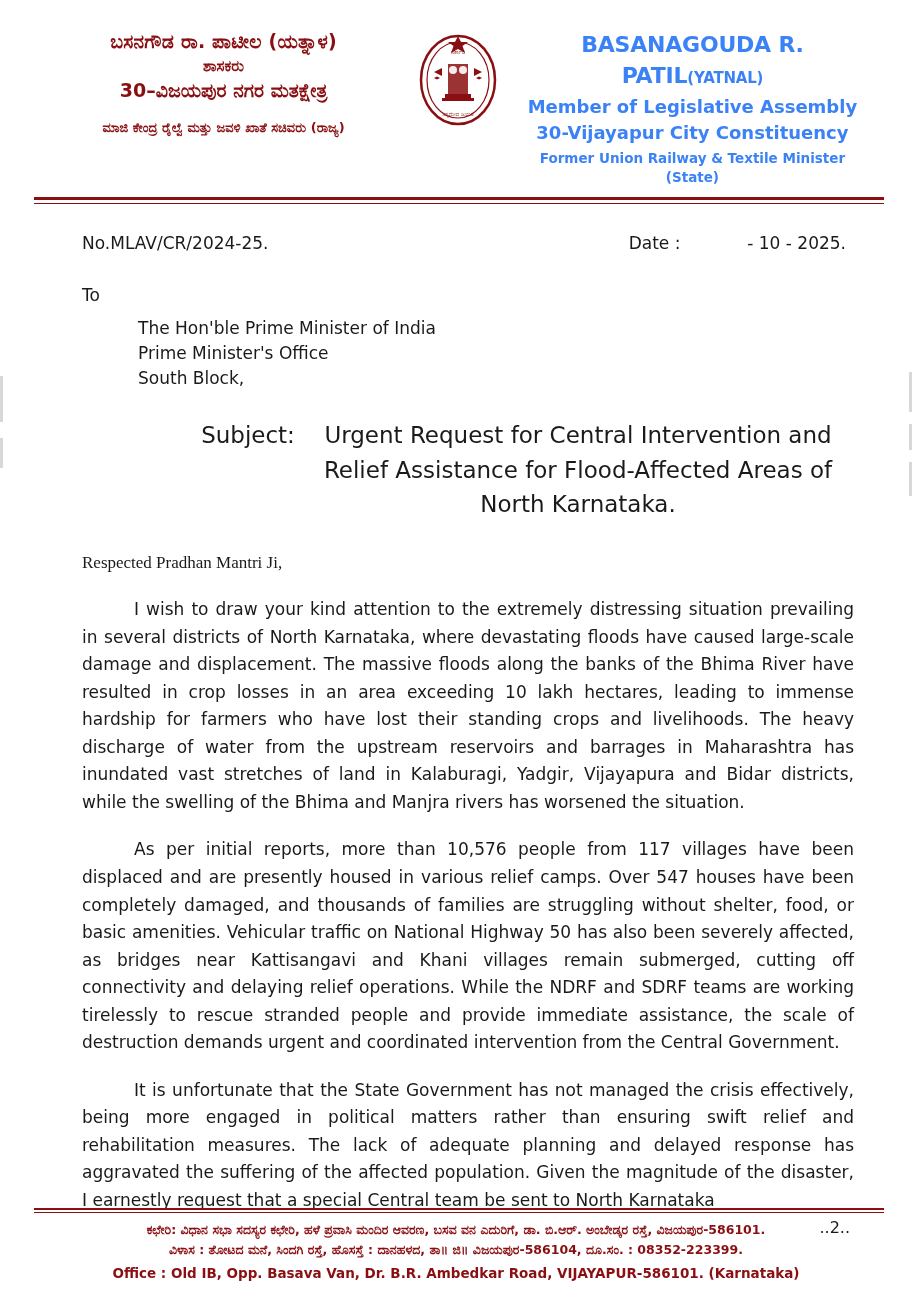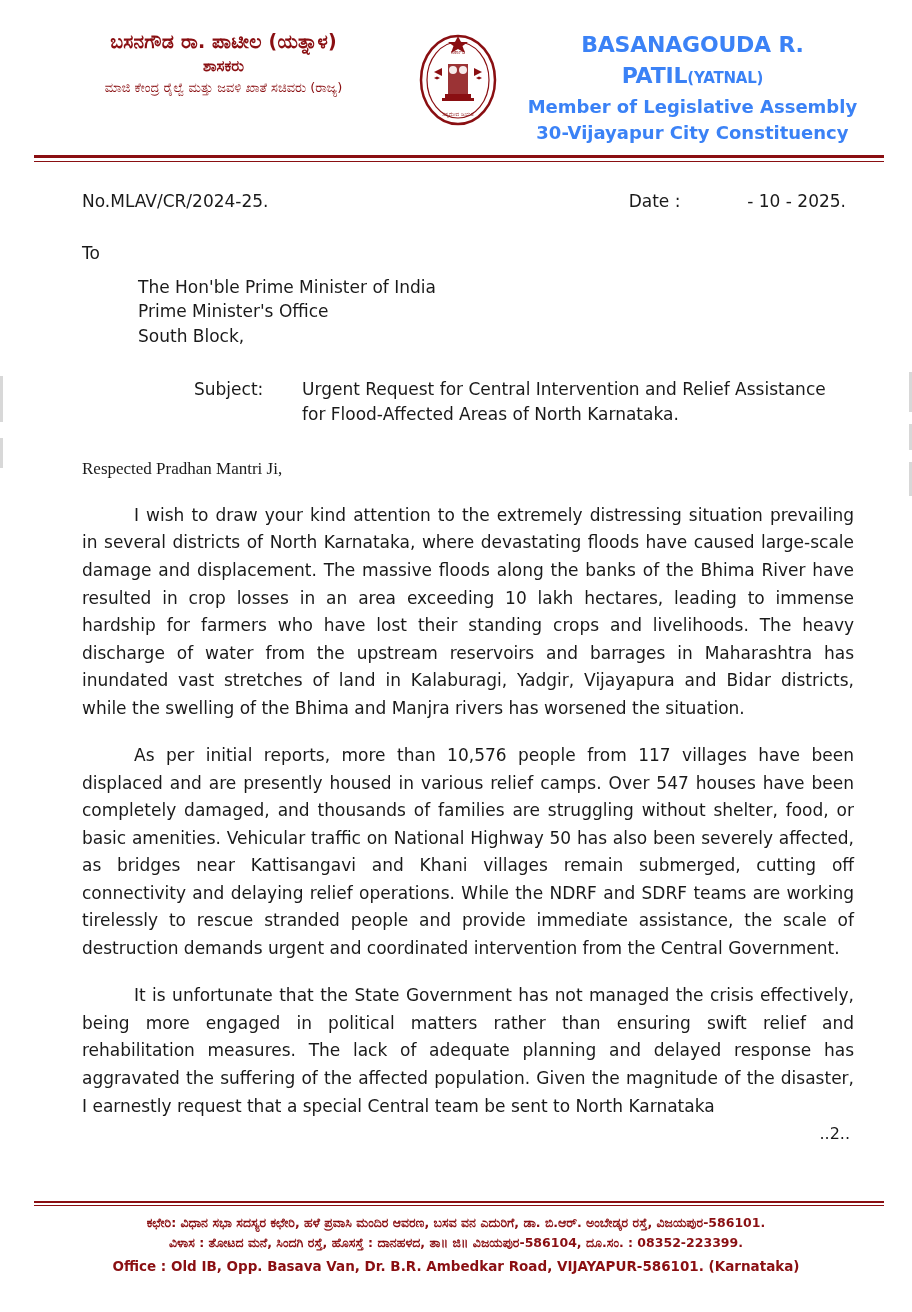--- a/index.html
+++ b/index.html
@@ -46,22 +46,22 @@
   .lh-left .kn2 {
     font-size: 15px;
     font-weight: bold;
   }
   .lh-left .kn3 {
     font-size: 19px;
     font-weight: bold;
   }
   .lh-left .kn4 {
     font-size: 13px;
-    font-weight: normal;
-    margin-top: 2px;
+    font-weight: bold;
+    margin-top: 14px;
   }
   .lh-center {
     width: 110px;
     display: flex;
     align-items: center;
     justify-content: center;
     padding-top: 6px;
   }
   .emblem {
     width: 92px;
@@ -139,22 +139,23 @@
   .addr .salutee {
     font-size: 22px;
     font-weight: bold;
     letter-spacing: 0.2px;
     margin-bottom: 5px;
   }
   .subject {
     margin-top: 28px;
     margin-left: 112px;
     display: flex;
-    font-size: 17px;
+    font-size: 23px;
     line-height: 1.5;
+    text-align: center;
   }
   .subject .sub-label {
     width: 108px;
     flex: none;
   }
   .subject .sub-text {
     flex: 1;
   }
   .respected {
     margin-top: 28px;
@@ -174,21 +175,21 @@
     font-size: 16px;
     margin-top: 2px;
     padding-right: 4px;
   }
 
   
   .footer {
     position: absolute;
     left: 0;
     right: 0;
-    bottom: 35px;
+    bottom: 28px;
     text-align: center;
     color: #8a0f12;
   }
   .footer .rule2 {
     margin: 0 28px 7px 34px;
     border-top: 2.5px solid #8a0f12;
     border-bottom: 1.2px solid #8a0f12;
     height: 2px;
   }
   .footer .kn-line {
@@ -219,20 +220,21 @@
   <div class="edge-mark" style="left:0; top:438px; height:30px;"></div>
   <div class="edge-mark" style="right:0; top:372px; height:40px;"></div>
   <div class="edge-mark" style="right:0; top:424px; height:26px;"></div>
   <div class="edge-mark" style="right:0; top:462px; height:34px;"></div>
 
   <div class="letterhead">
 
     <div class="lh-left">
       <div class="kn1">ಬಸನಗೌಡ ರಾ. ಪಾಟೀಲ (ಯತ್ನಾಳ)</div>
       <div class="kn2">ಶಾಸಕರು</div>
+      <div class="kn3">30–ವಿಜಯಪುರ ನಗರ ಮತಕ್ಷೇತ್ರ</div>
       <div class="kn4">ಮಾಜಿ ಕೇಂದ್ರ ರೈಲ್ವೆ ಮತ್ತು ಜವಳಿ ಖಾತೆ ಸಚಿವರು (ರಾಜ್ಯ)</div>
     </div>
 
     <div class="lh-center">
       <div class="emblem">
         <svg viewBox="0 0 92 100" width="92" height="100" aria-hidden="true">
           <ellipse cx="46" cy="52" rx="37" ry="44" fill="none" stroke="#8a0f12" stroke-width="2.5"></ellipse>
           <ellipse cx="46" cy="52" rx="31" ry="38" fill="none" stroke="#8a0f12" stroke-width="1.2"></ellipse>
           <path d="M46 8 L49 14 L56 14 L50.5 18 L53 25 L46 21 L39 25 L41.5 18 L36 14 L43 14 Z" fill="#8a0f12"></path>
           <text x="46" y="26" font-size="6" fill="#8a0f12" text-anchor="middle" font-family="DejaVu Sans, sans-serif">ಸರ್ಕಾರ</text>
@@ -250,20 +252,21 @@
         </svg>
       </div>
     </div>
 
     <div class="lh-right">
       <div class="name">
         <span>BASANAGOUDA R. PATIL</span><span class="small">(YATNAL)</span>
       </div>
       <div class="role">Member of Legislative Assembly</div>
       <div class="constituency">30-Vijayapur City Constituency</div>
+      <div class="former">Former Union Railway &amp; Textile Minister (State)</div>
     </div>
   </div>
 
   <div class="rule-double"></div>
 
   <div class="content">
 
     <div class="refline">
       <div>No.MLAV/CR/2024-25.</div>
       <div class="dt">

